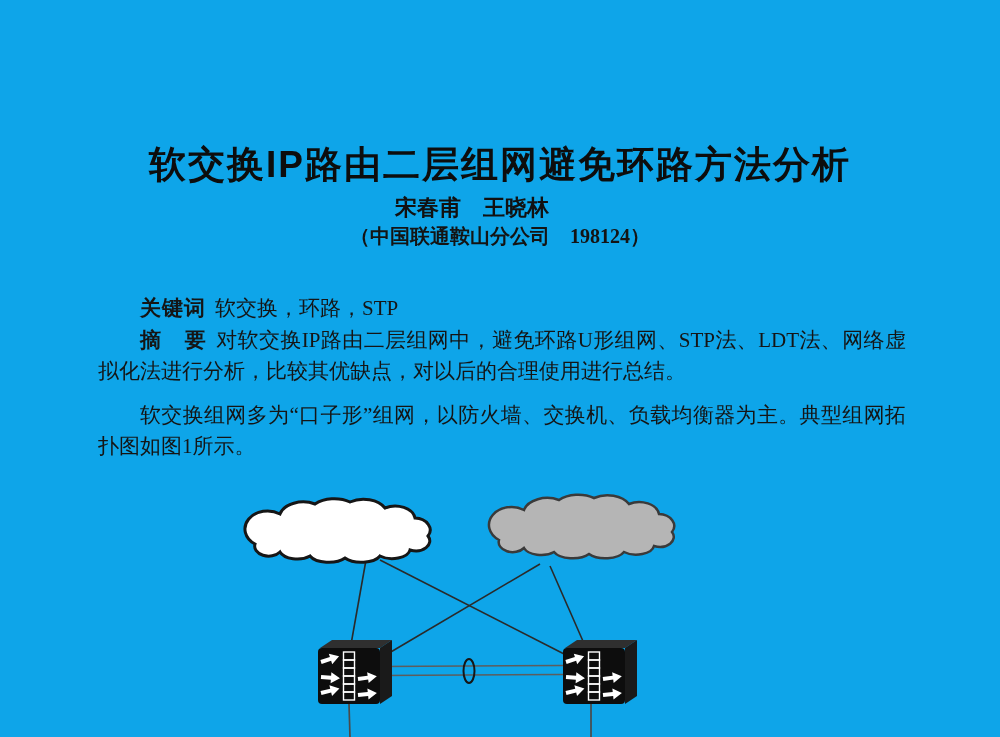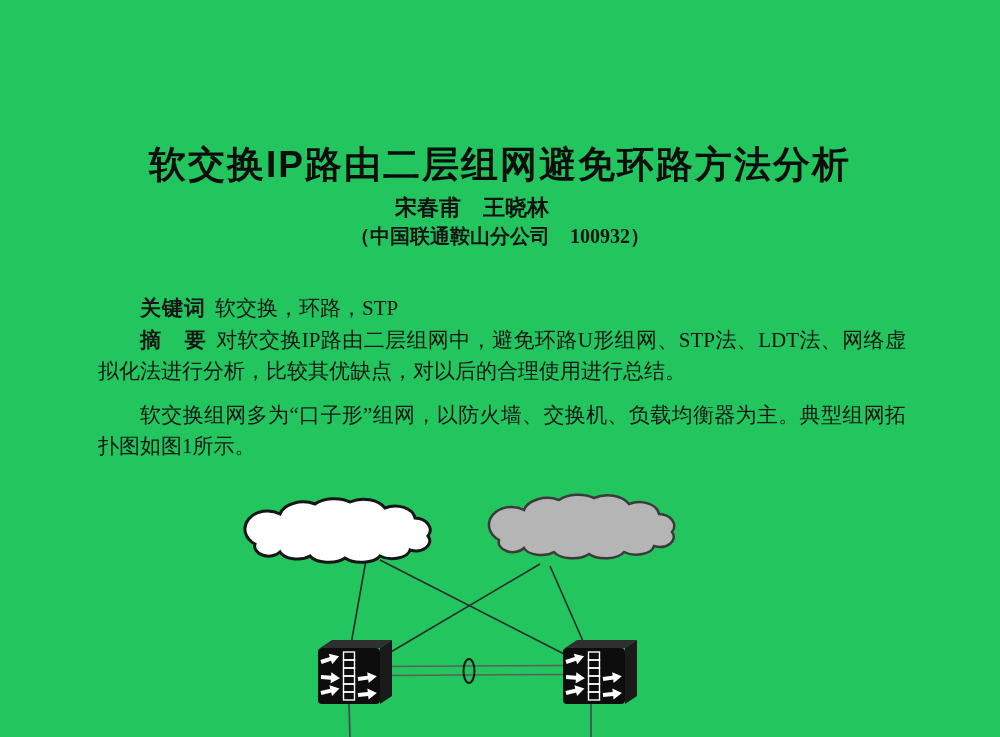--- a/index.html
+++ b/index.html
@@ -1,20 +1,20 @@
 <!DOCTYPE html>
 <html><head>
 <meta charset="utf-8">
 <style>
   html, body { margin: 0; padding: 0; background: #ffffff; }
   .page {
     position: relative;
     width: 1000px;
     height: 737px;
-    background: #22c55e;
+    background: #0ea5e9;
     overflow: hidden;
     color: #161616;
     font-family: "Liberation Serif", serif;
   }
   .title {
     position: absolute;
     top: 140px; left: 0;
     width: 1000px;
     margin: 0;
     text-align: center;
@@ -77,21 +77,21 @@
 </style>
 </head>
 <body>
 
 <div class="page">
 
   <h1 class="title">软交换IP路由二层组网避免环路方法分析</h1>
 
   <div class="authors">宋春甫　王晓林</div>
 
-  <div class="affiliation">（中国联通鞍山分公司　100932）</div>
+  <div class="affiliation">（中国联通鞍山分公司　198124）</div>
 
   <div class="abstract-block">
     <p class="para keywords-para"><b class="lead">关键词</b><span class="lead-gap">软交换，环路，STP</span></p>
     <p class="para"><b class="lead">摘　要</b><span class="lead-gap">对软交换IP路由二层组网中，避免环路U形组网、STP法、LDT法、网络虚拟化法进行分析，比较其优缺点，对以后的合理使用进行总结。</span></p>
   </div>
 
   <p class="para body-para">软交换组网多为“口子形”组网，以防火墙、交换机、负载均衡器为主。典型组网拓扑图如图1所示。</p>
 
   <svg class="figure-svg" viewBox="0 0 500 245" xmlns="http://www.w3.org/2000/svg">
     <defs>

